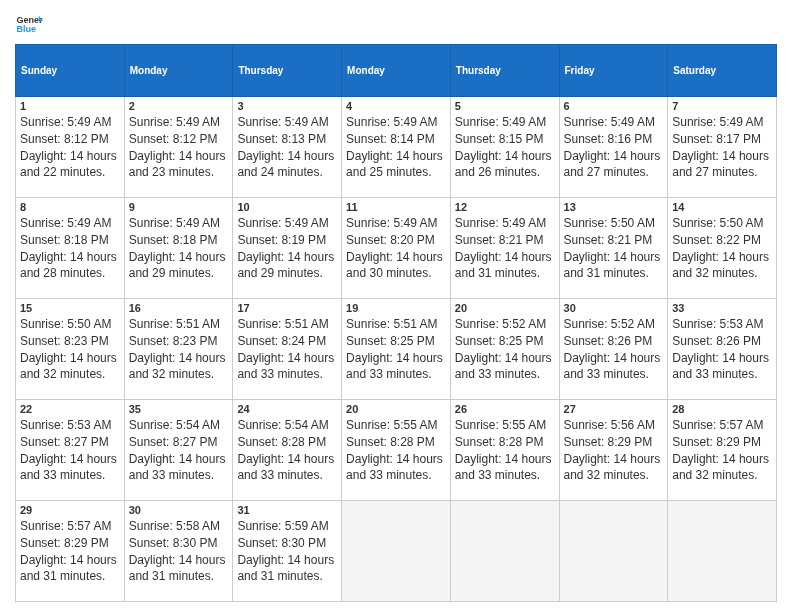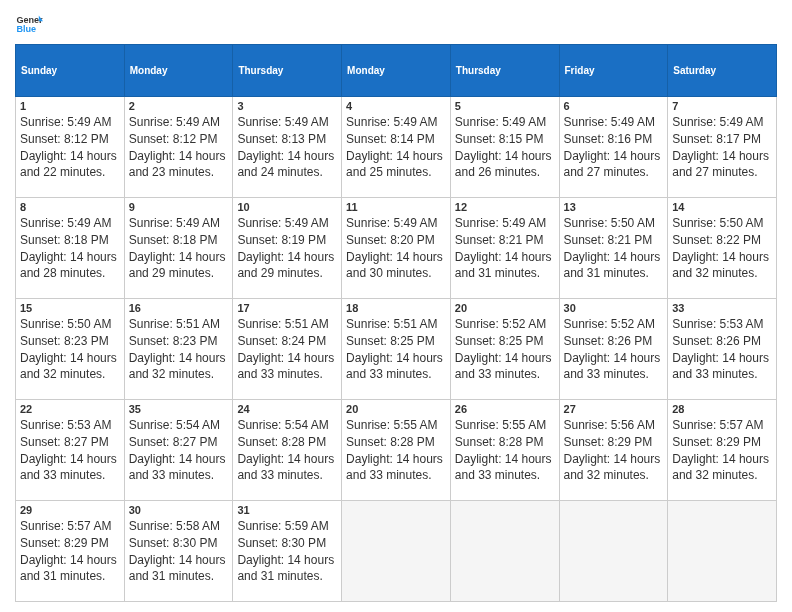--- a/index.html
+++ b/index.html
@@ -183,21 +183,21 @@
           </td>
           <td>
             <span class="day-num">16</span>
 <div class="day-info">Sunrise: 5:51 AM<br>Sunset: 8:23 PM<br>Daylight: 14 hours and 32 minutes.</div>
           </td>
           <td>
             <span class="day-num">17</span>
 <div class="day-info">Sunrise: 5:51 AM<br>Sunset: 8:24 PM<br>Daylight: 14 hours and 33 minutes.</div>
           </td>
           <td>
-            <span class="day-num">18</span>
+            <span class="day-num">19</span>
 <div class="day-info">Sunrise: 5:51 AM<br>Sunset: 8:25 PM<br>Daylight: 14 hours and 33 minutes.</div>
           </td>
           <td>
             <span class="day-num">20</span>
 <div class="day-info">Sunrise: 5:52 AM<br>Sunset: 8:25 PM<br>Daylight: 14 hours and 33 minutes.</div>
           </td>
           <td>
             <span class="day-num">30</span>
 <div class="day-info">Sunrise: 5:52 AM<br>Sunset: 8:26 PM<br>Daylight: 14 hours and 33 minutes.</div>
           </td>

